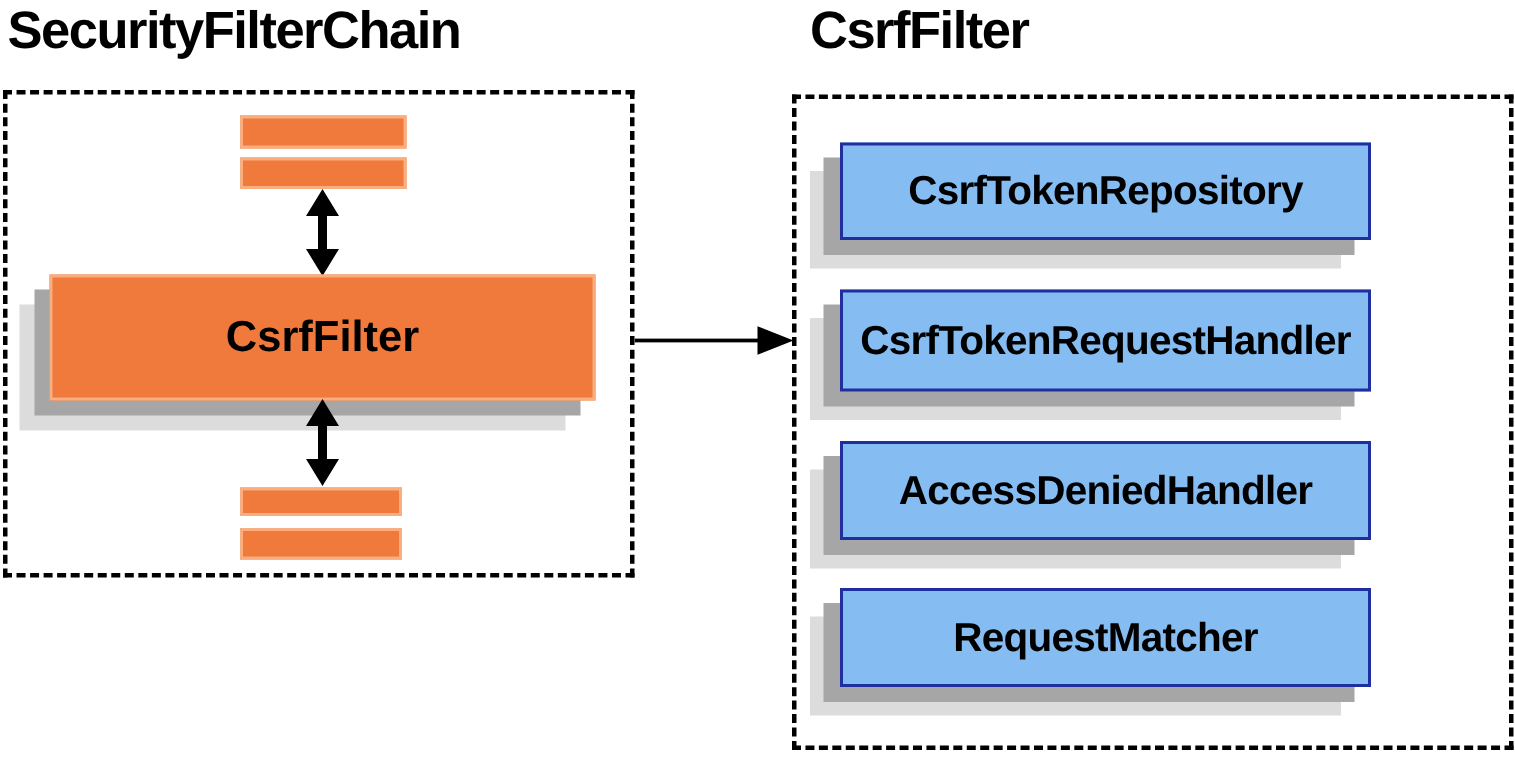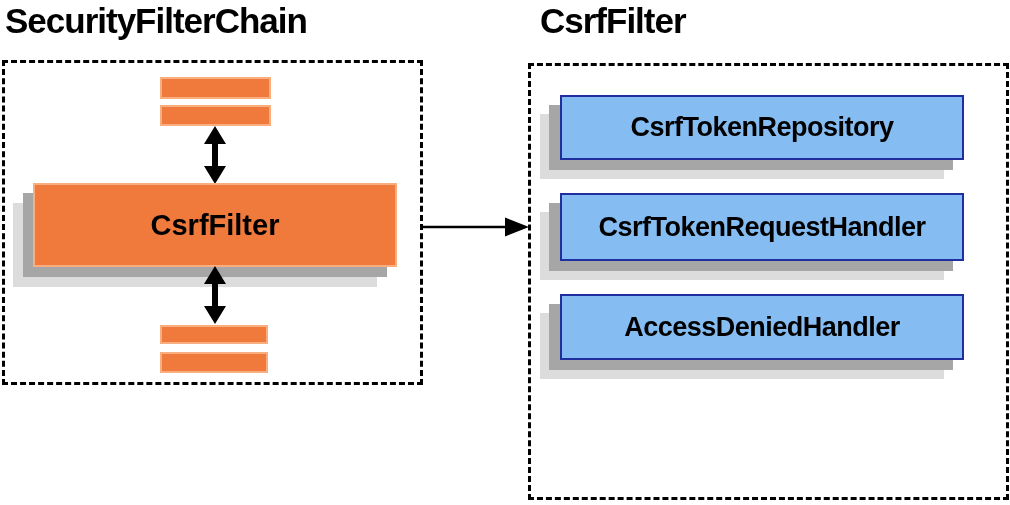--- a/index.html
+++ b/index.html
@@ -54,21 +54,21 @@
     border: 2px solid var(--blue-border, #1F2FA0);
     box-shadow: -11px 10px 0 var(--shadow-dark, #A6A6A6),
                 -20px 19px 0 var(--shadow-light, #DCDCDC);
     display: flex;
     align-items: center;
     justify-content: center;
     font-size: 27px;
     font-weight: bold;
     letter-spacing: -0.5px;
     color: #000000;
-    width: 404px;
+    width: 354px;
     left: 560px;
   }
 
   .arrow-svg { display: block; }
   .arrow-fill { fill: #000000; }
 </style>
 </head>
 <body>
 
 <div id="canvas">
@@ -109,14 +109,17 @@
   </div>
 
   <div class="abs blue-box" style="top:193px; height:68px;align-items:center;">
     <span>CsrfTokenRequestHandler</span>
   </div>
 
   <div class="abs blue-box" style="top:294px; height:66px;">
     <span>AccessDeniedHandler</span>
   </div>
 
+  <div class="abs blue-box" style="top:392px; height:66px;">
+    <span>RequestMatcher</span>
+  </div>
 
 </div>
 
 </body></html>

